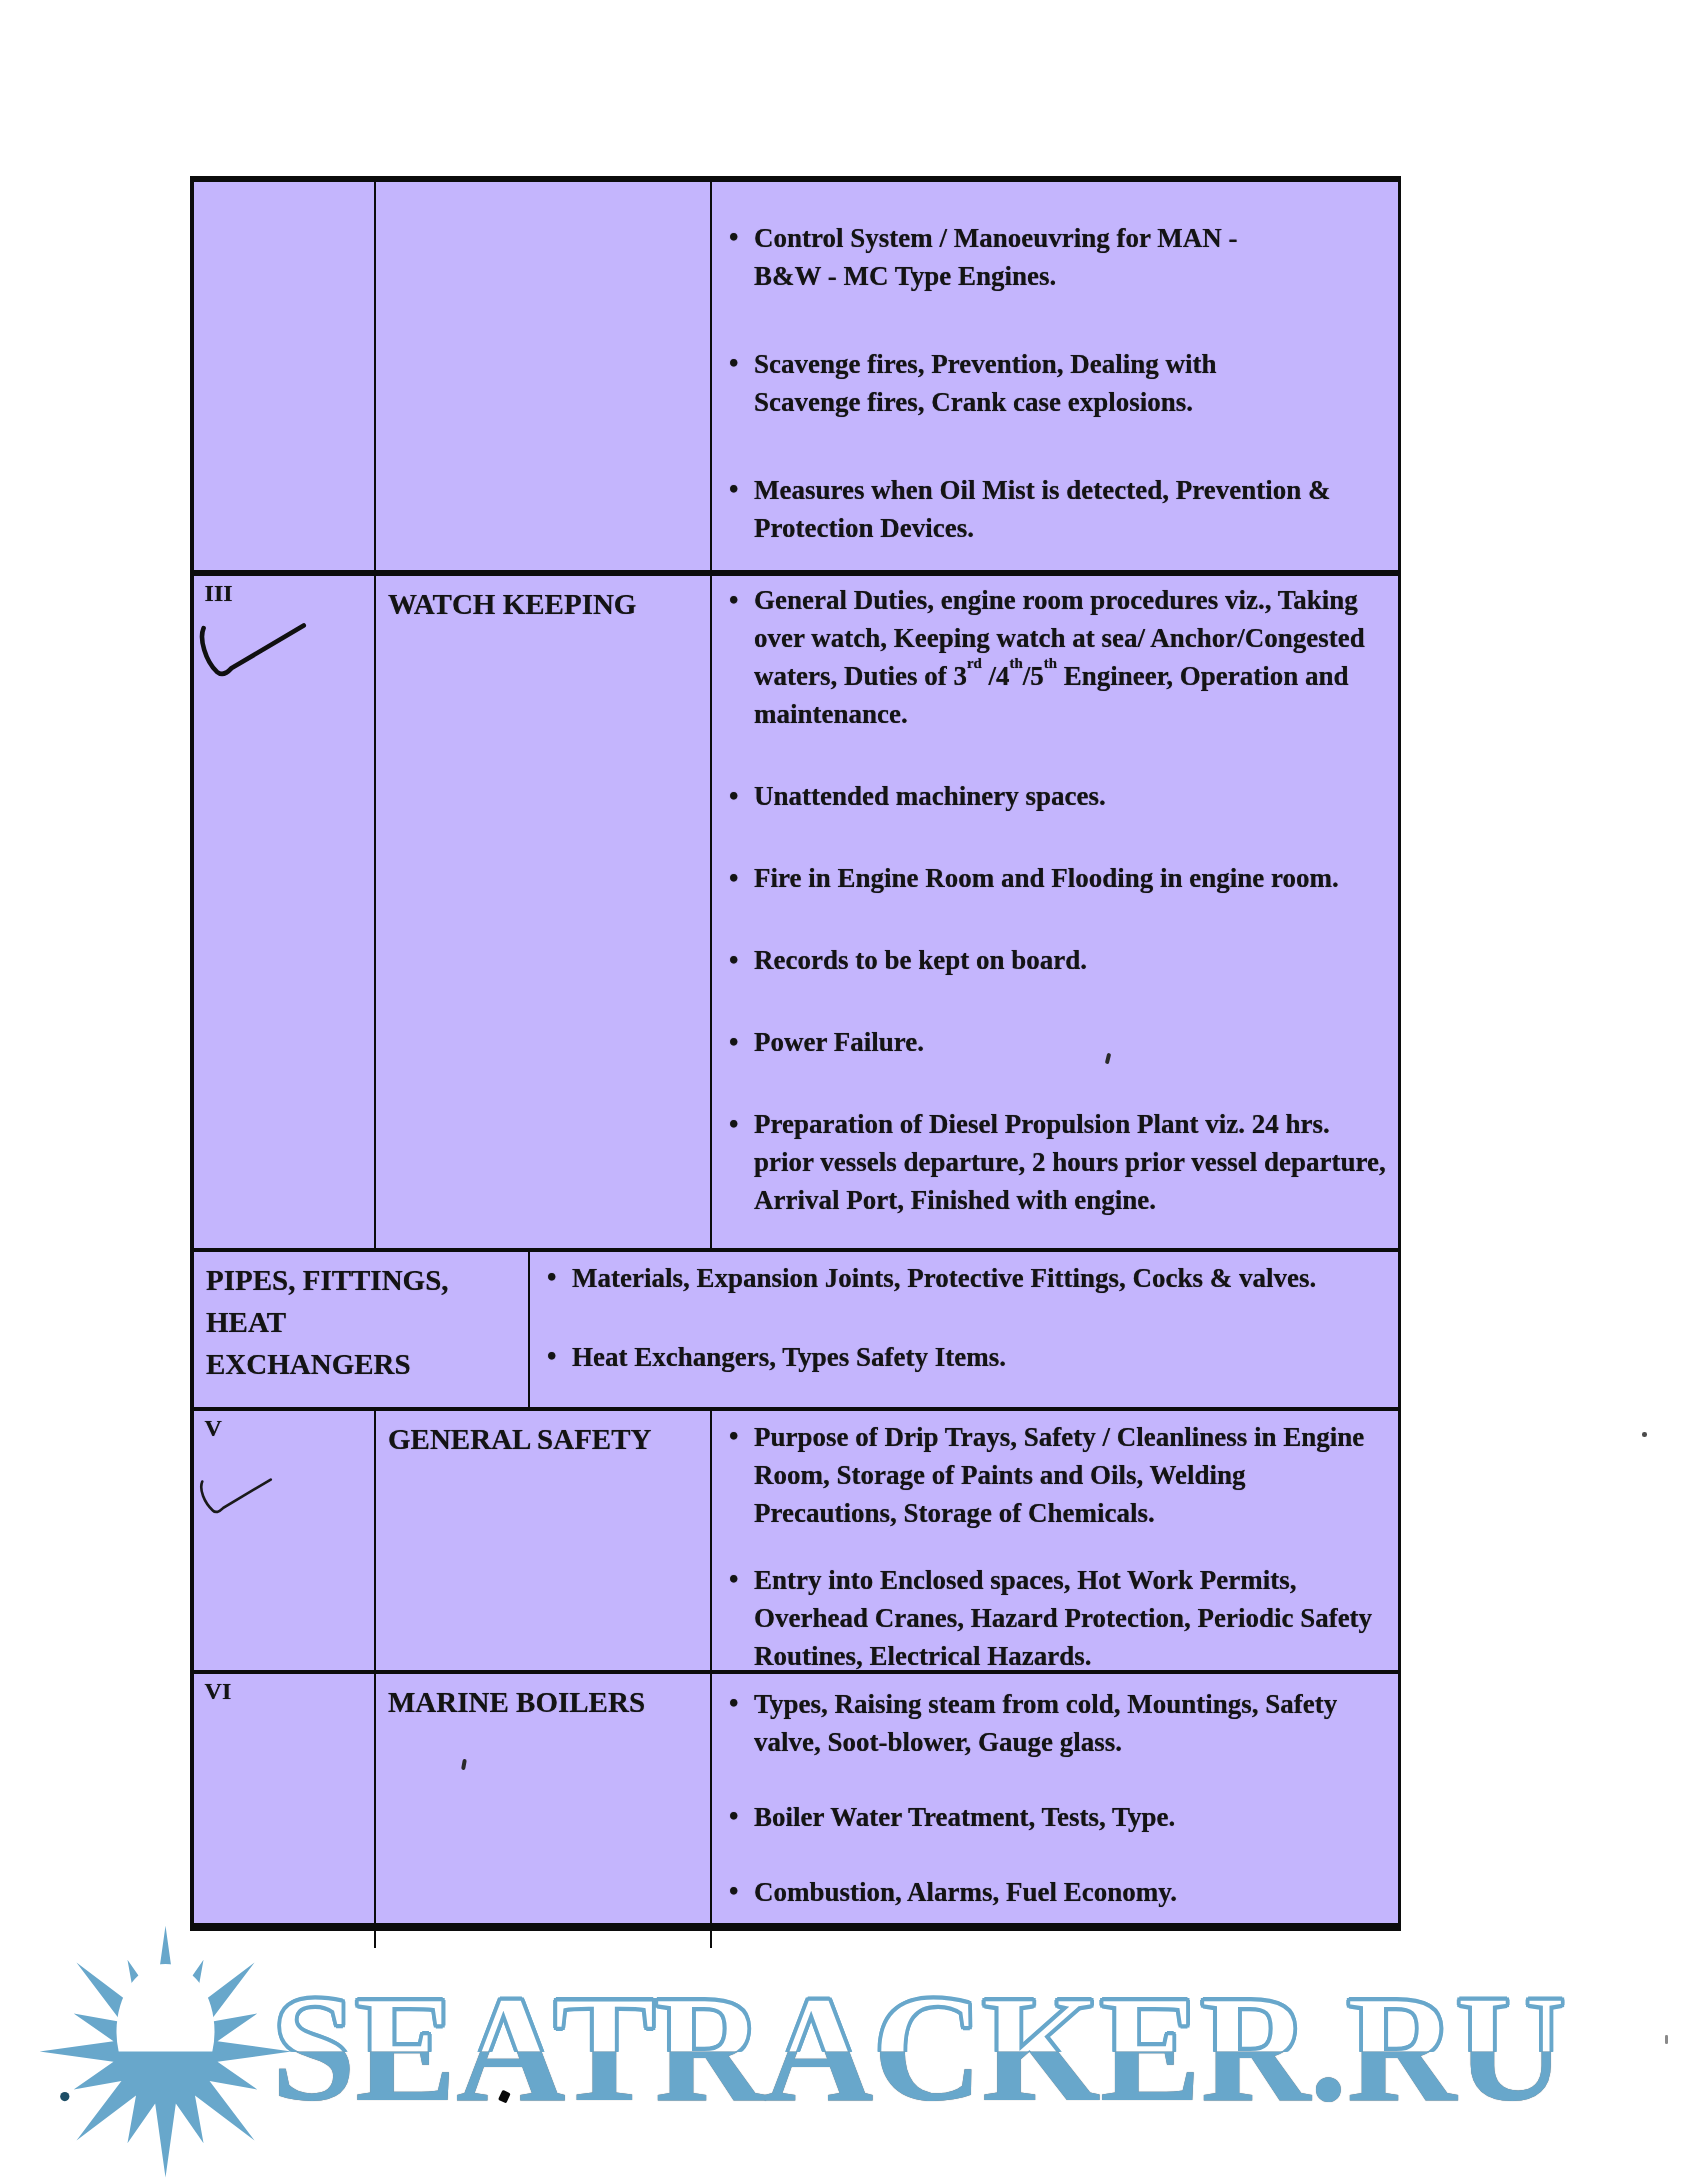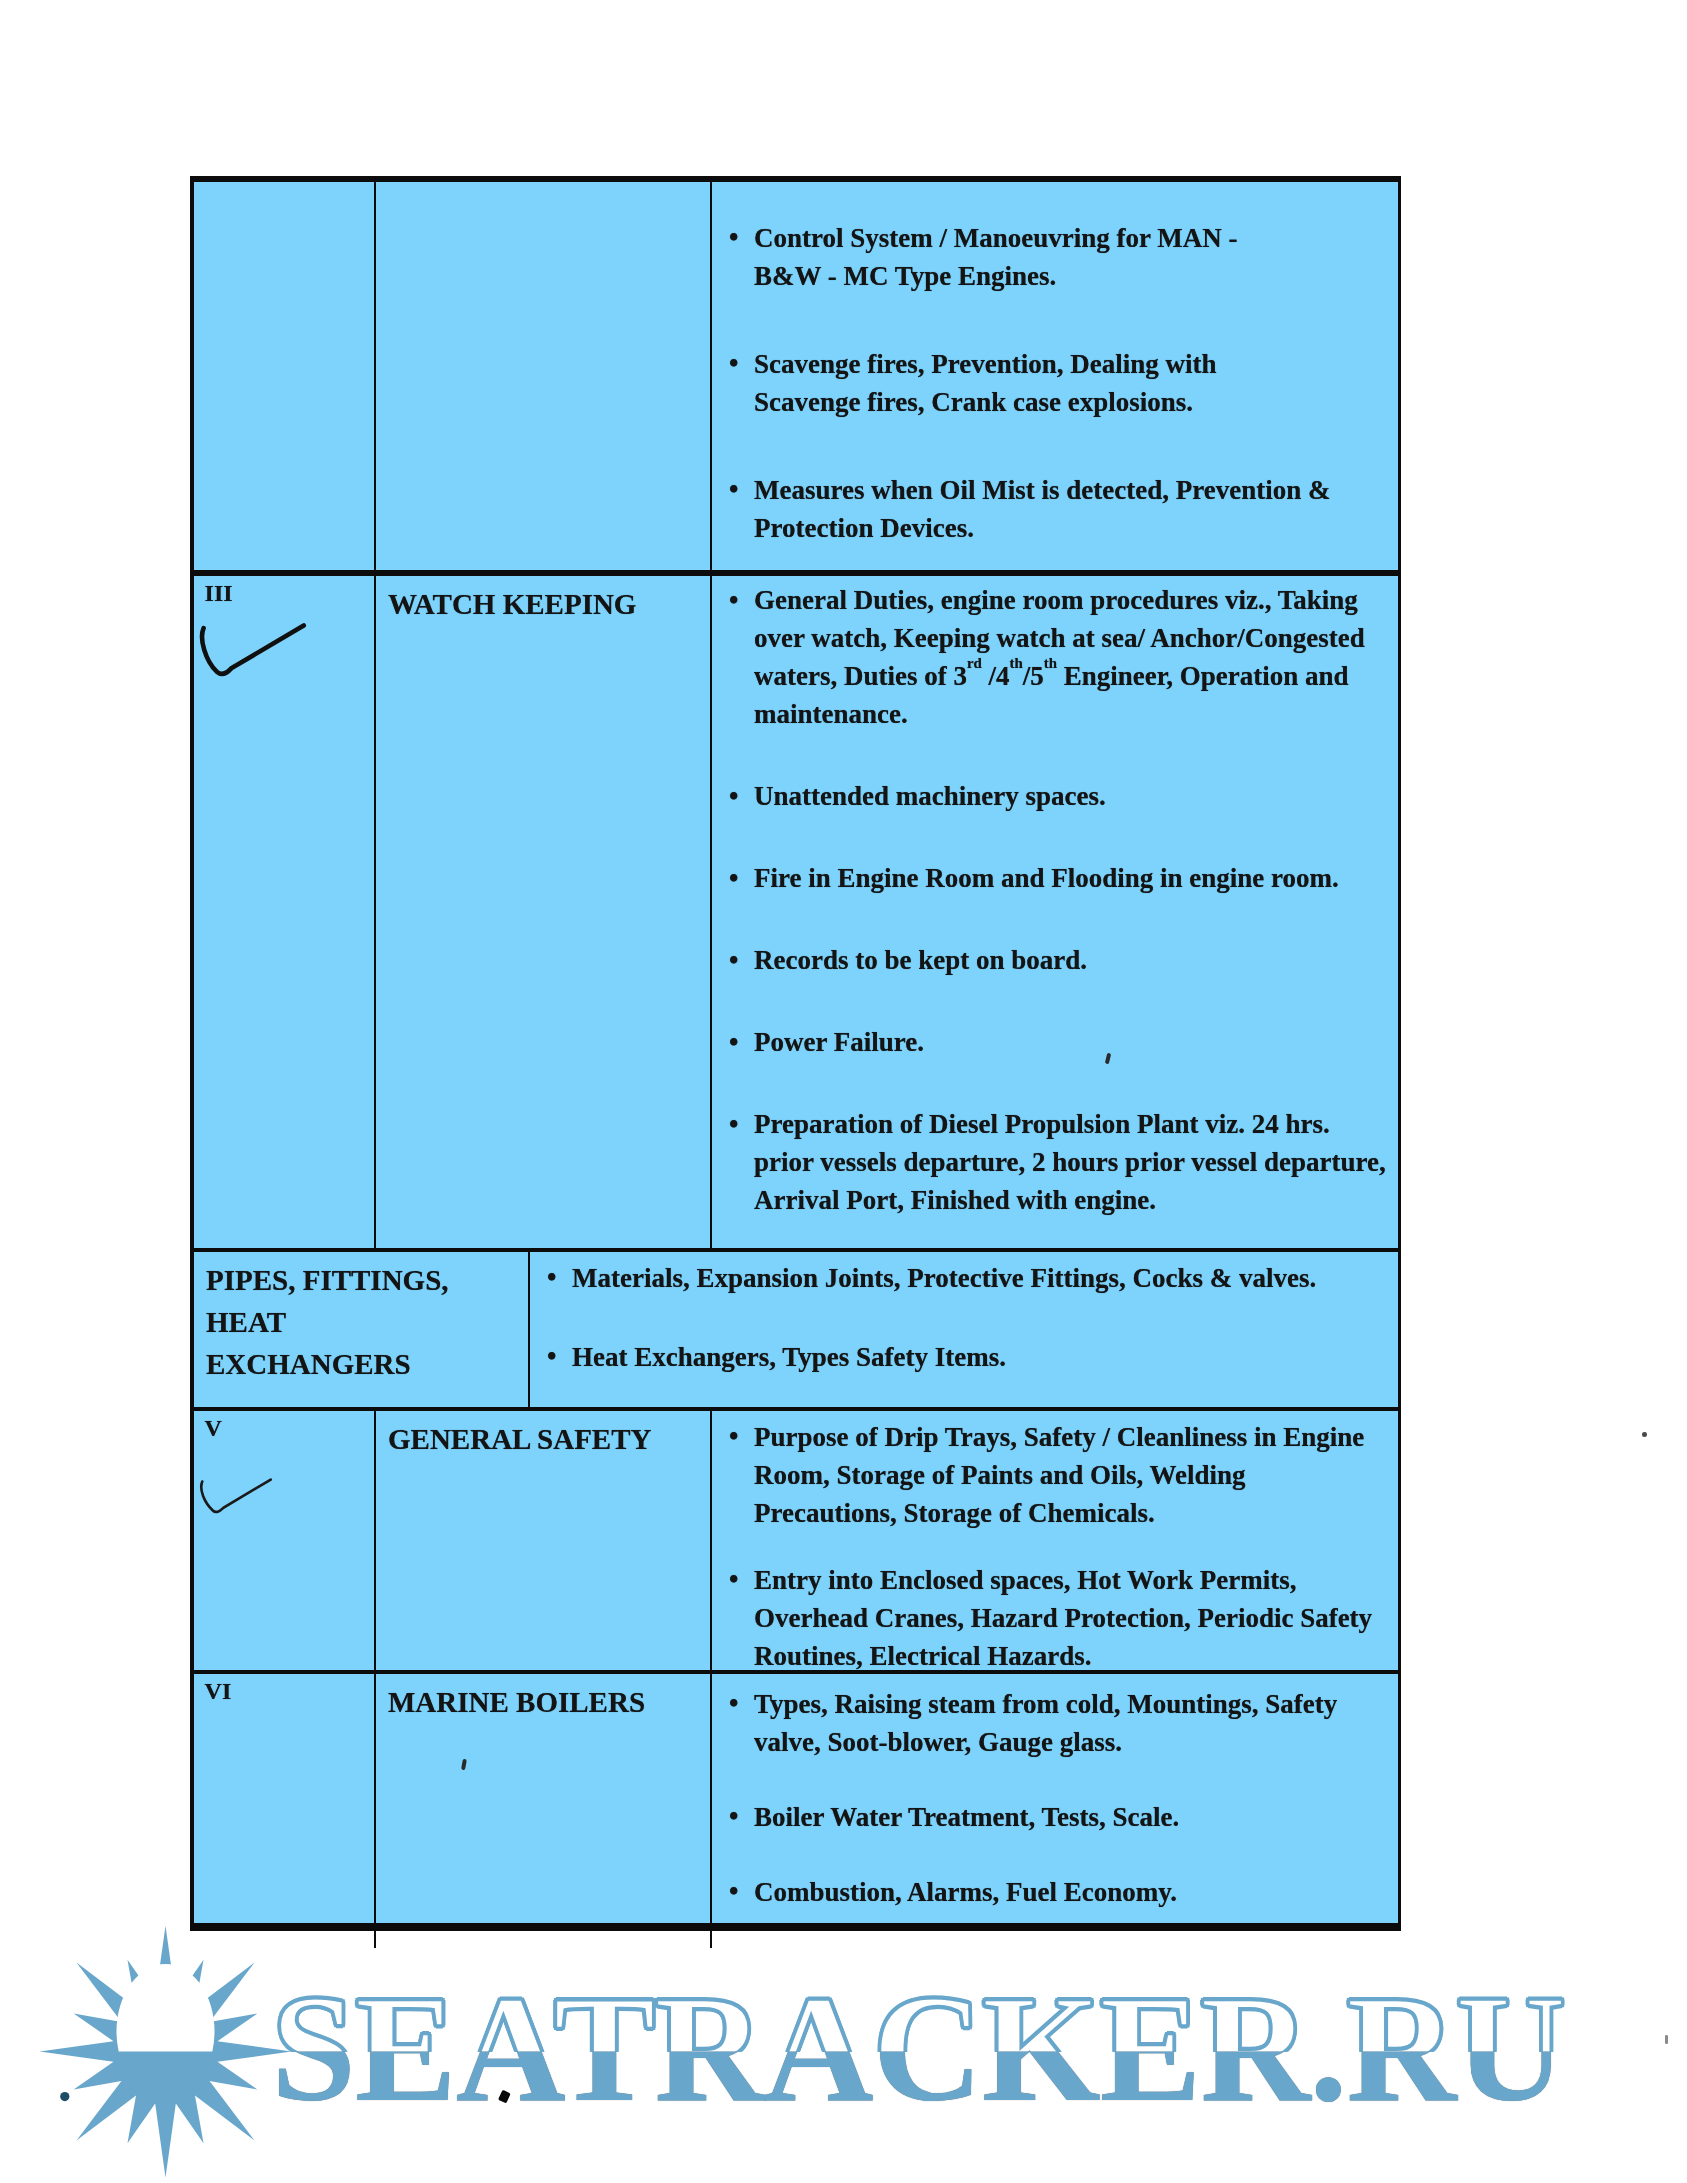--- a/index.html
+++ b/index.html
@@ -16,21 +16,21 @@
   
   .syllabus-table{
     position:absolute;left:190px;top:176px;
     width:1211px;height:1755px;
     box-sizing:border-box;
     border:4px solid #0c0c0c;
     border-top-width:6.6px;
     border-bottom-width:8.6px;
     border-right-width:3.3px;
     display:flex;flex-direction:column;
-    background:#7dd3fc;
+    background:#c4b5fd;
   }
   .trow{display:flex;box-sizing:border-box;border-bottom:4.6px solid #0c0c0c;}
   .trow.r0{height:394px;border-bottom-width:6px;}
   .trow.r1{height:676px;}
   .trow.r2{height:159px;}
   .trow.r3{height:263px;}
   .trow.r4{flex:1;border-bottom:none;}
 
   .cell{box-sizing:border-box;border-right:2.6px solid #0c0c0c;position:relative;}
   .cell.numeral{width:182px;padding:4px 0 0 10.6px;font-size:24px;font-weight:700;line-height:1.1;}
@@ -159,21 +159,21 @@
 
     <div class="trow r4">
       <div class="cell numeral">
         <span>VI</span>
       </div>
       <div class="cell topic">
         <span class="topic-line">MARINE BOILERS</span>
       </div>
       <div class="cell content">
         <div class="bullet"><span>Types, Raising steam from cold, Mountings, Safety valve, Soot-blower, Gauge glass.</span></div>
-        <div class="bullet"><span>Boiler Water Treatment, Tests, Scale.</span></div>
+        <div class="bullet"><span>Boiler Water Treatment, Tests, Type.</span></div>
         <div class="bullet"><span>Combustion, Alarms, Fuel Economy.</span></div>
       </div>
     </div>
 
   </div>
 
   <div class="watermark">
     <svg class="sun-logo" width="265" height="265" viewBox="-200 -200 400 400">
       <defs>
         <clipPath id="domeclip">

